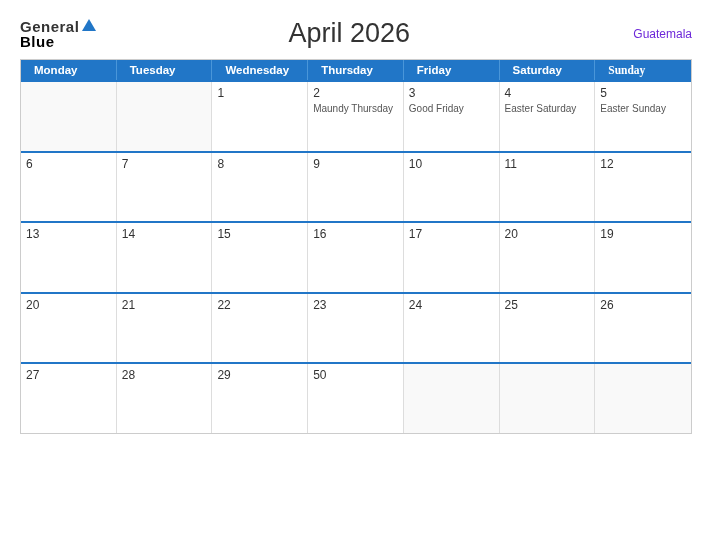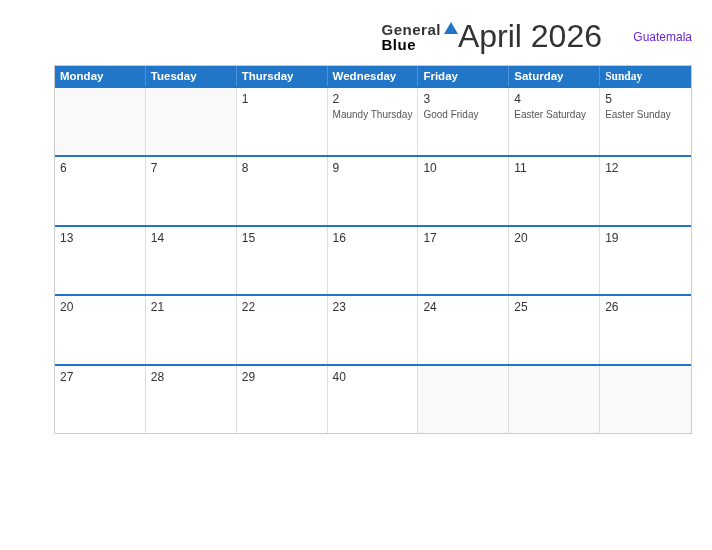--- a/index.html
+++ b/index.html
@@ -9,21 +9,20 @@
       background: #fff;
       font-family: Arial, sans-serif;
       overflow: hidden;
     }
     .page {
       width: 712px;
       height: 448px;
       padding: 18px 20px 14px 20px;
       display: flex;
       flex-direction: column;
-      align-items: flex-end;
     }
     .header {
       display: flex;
       align-items: center;
       justify-content: space-between;
       margin-bottom: 10px;
     }
     .logo {
       display: flex;
       flex-direction: column;
@@ -51,21 +50,21 @@
       border-bottom: 12px solid #2176c7;
       margin-left: 3px;
       vertical-align: middle;
       margin-bottom: 2px;
     }
     .logo-row {
       display: flex;
       align-items: center;
     }
     .title {
-      font-size: 32px;
+      font-size: 27px;
       color: #333;
       font-weight: normal;
       text-align: center;
       flex: 1;
     }
     .country {
       font-size: 12px;
       color: #6d28d9;
       text-align: right;
       min-width: 90px;
@@ -77,21 +76,21 @@
       flex-direction: column;
     }
     .cal-header {
       display: grid;
       grid-template-columns: repeat(7, 1fr);
       background: #2176c7;
     }
     .cal-header-cell {
       color: #fff;
       font-size: 11.5px;
-      padding: 4px 5px;
+      padding: 4px 13px;
       font-weight: bold;
       border-right: 1px solid #4a96d9;
     }
     .cal-header-cell:last-child {
       border-right: none;
       font-family: Liberation Serif, serif;
     }
     .cal-body {
       display: flex;
       flex-direction: column;
@@ -143,22 +142,22 @@
         <span class="logo-blue">Blue</span>
       </div>
     </div>
     <div class="title">April 2026</div>
     <div class="country">Guatemala</div>
   </div>
   <div class="calendar">
     <div class="cal-header">
       <div class="cal-header-cell">Monday</div>
       <div class="cal-header-cell">Tuesday</div>
+      <div class="cal-header-cell">Wednesday</div>
       <div class="cal-header-cell">Thursday</div>
-      <div class="cal-header-cell">Wednesday</div>
       <div class="cal-header-cell">Friday</div>
       <div class="cal-header-cell">Saturday</div>
       <div class="cal-header-cell">Sunday</div>
     </div>
     <div class="cal-body" id="cal-body">
     <div class="cal-week">
           <div class="cal-cell empty"></div>
           <div class="cal-cell empty"></div>
           <div class="cal-cell">
             <span class="day-num">1</span>
@@ -241,21 +240,21 @@
           <div class="cal-cell">
             <span class="day-num">27</span>
           </div>
           <div class="cal-cell">
             <span class="day-num">28</span>
           </div>
           <div class="cal-cell">
             <span class="day-num">29</span>
           </div>
           <div class="cal-cell">
-            <span class="day-num">40</span>
+            <span class="day-num">50</span>
           </div>
           <div class="cal-cell empty"></div>
           <div class="cal-cell empty"></div>
           <div class="cal-cell empty"></div>
         </div>
       </div>
   </div>
 </div>
 
 </body></html>

